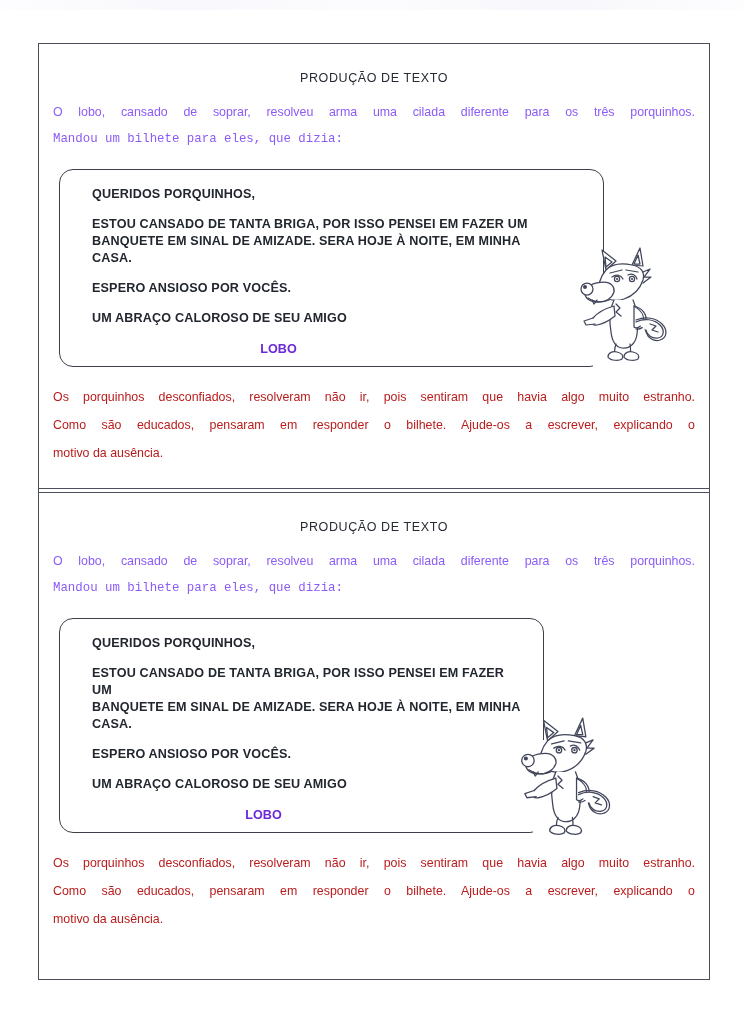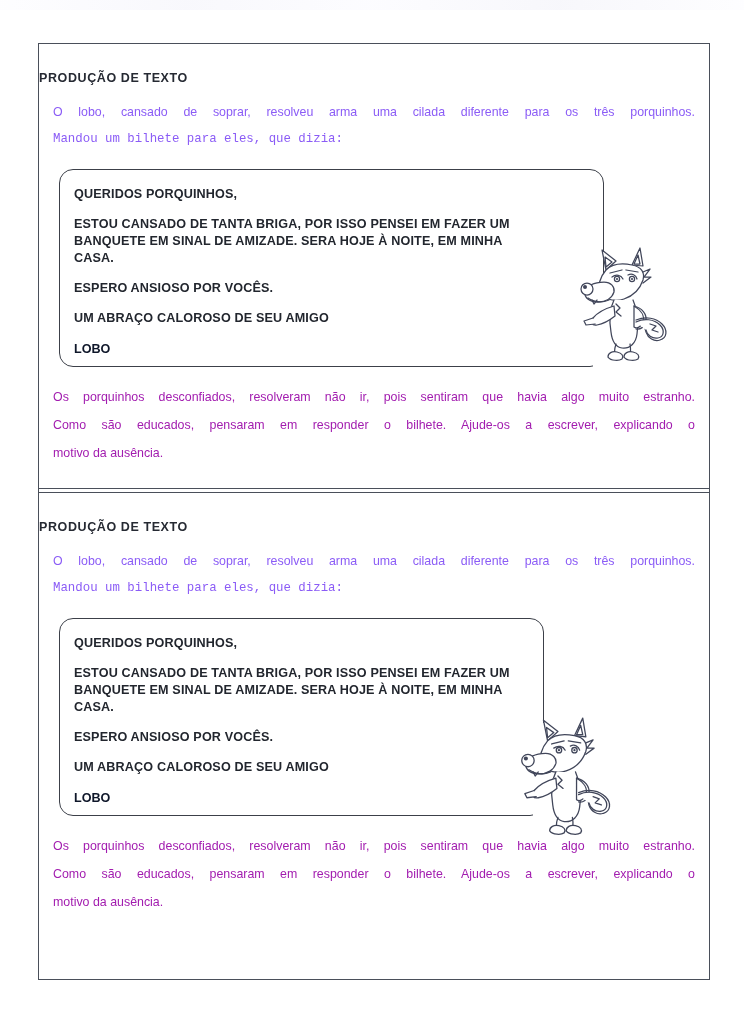--- a/index.html
+++ b/index.html
@@ -33,23 +33,23 @@
   .half-2{height:490px;}
   .cut-divider{
     position:relative;
     height:3px;
     border-top:1.6px solid #4a4f5a;
     border-bottom:1.6px solid #4a4f5a;
     background:#fff;
     box-sizing:content-box;
   }
   .sheet-title{
-    text-align:left;
+    text-align:center;
     font-size:12.5px;
-    font-weight:bold;
+    font-weight:normal;
     letter-spacing:.6px;
     margin:0;
     padding-top:27px;
     color:#262a33;
   }
   .intro-block{
     padding:0 14px 0 14px;
     margin-top:14px;
   }
   .intro-line{
@@ -69,21 +69,21 @@
     position:relative;
     margin-top:16px;
     padding-left:20px;
   }
   .letter-box{
     position:relative;
     box-sizing:border-box;
     border:1.5px solid #3c4049;
     border-radius:14px;
     background:#fff;
-    padding:16px 18px 10px 14px;
+    padding:16px 18px 10px 32px;
   }
   .half-1 .letter-box{width:545px;min-height:175px;}
   .half-2 .letter-box{width:485px;min-height:180px;}
   
   .border-mask{
     position:absolute;
     background:#fff;
     z-index:3;
   }
   .half-1 .border-mask{right:-4px;bottom:-4px;width:14px;height:92px;}
@@ -93,40 +93,41 @@
     font-weight:bold;
     line-height:17px;
     letter-spacing:.15px;
     color:#22262e;
   }
   .letter-para{margin-bottom:13px;}
   .letter-para:last-child{margin-bottom:0;}
   .letter-signature{
     font-size:12.6px;
     font-weight:bold;
+    text-align:center;
     padding-right:120px;
     padding-top:2px;
-    color:#0f172a;
+    color:#6d28d9;
   }
   .half-2 .letter-signature{padding-right:90px;}
   .wolf{
     position:absolute;
     z-index:5;
     pointer-events:none;
   }
   .half-1 .wolf{left:525px;top:75px;width:108px;height:118px;}
   .half-2 .wolf{left:465px;top:96px;width:112px;height:122px;}
   .closing-block{
     padding:0 14px;
     margin-top:16px;
   }
   .closing-line{
     font-size:12.4px;
     line-height:28px;
-    color:#a21caf;
+    color:#b91c1c;
     text-align:justify;
     text-align-last:justify;
     white-space:nowrap;
   }
   .closing-line.loose{
     text-align:right;
     text-align-last:left;
   }
   .answer-space{height:40px;}
 </style>

